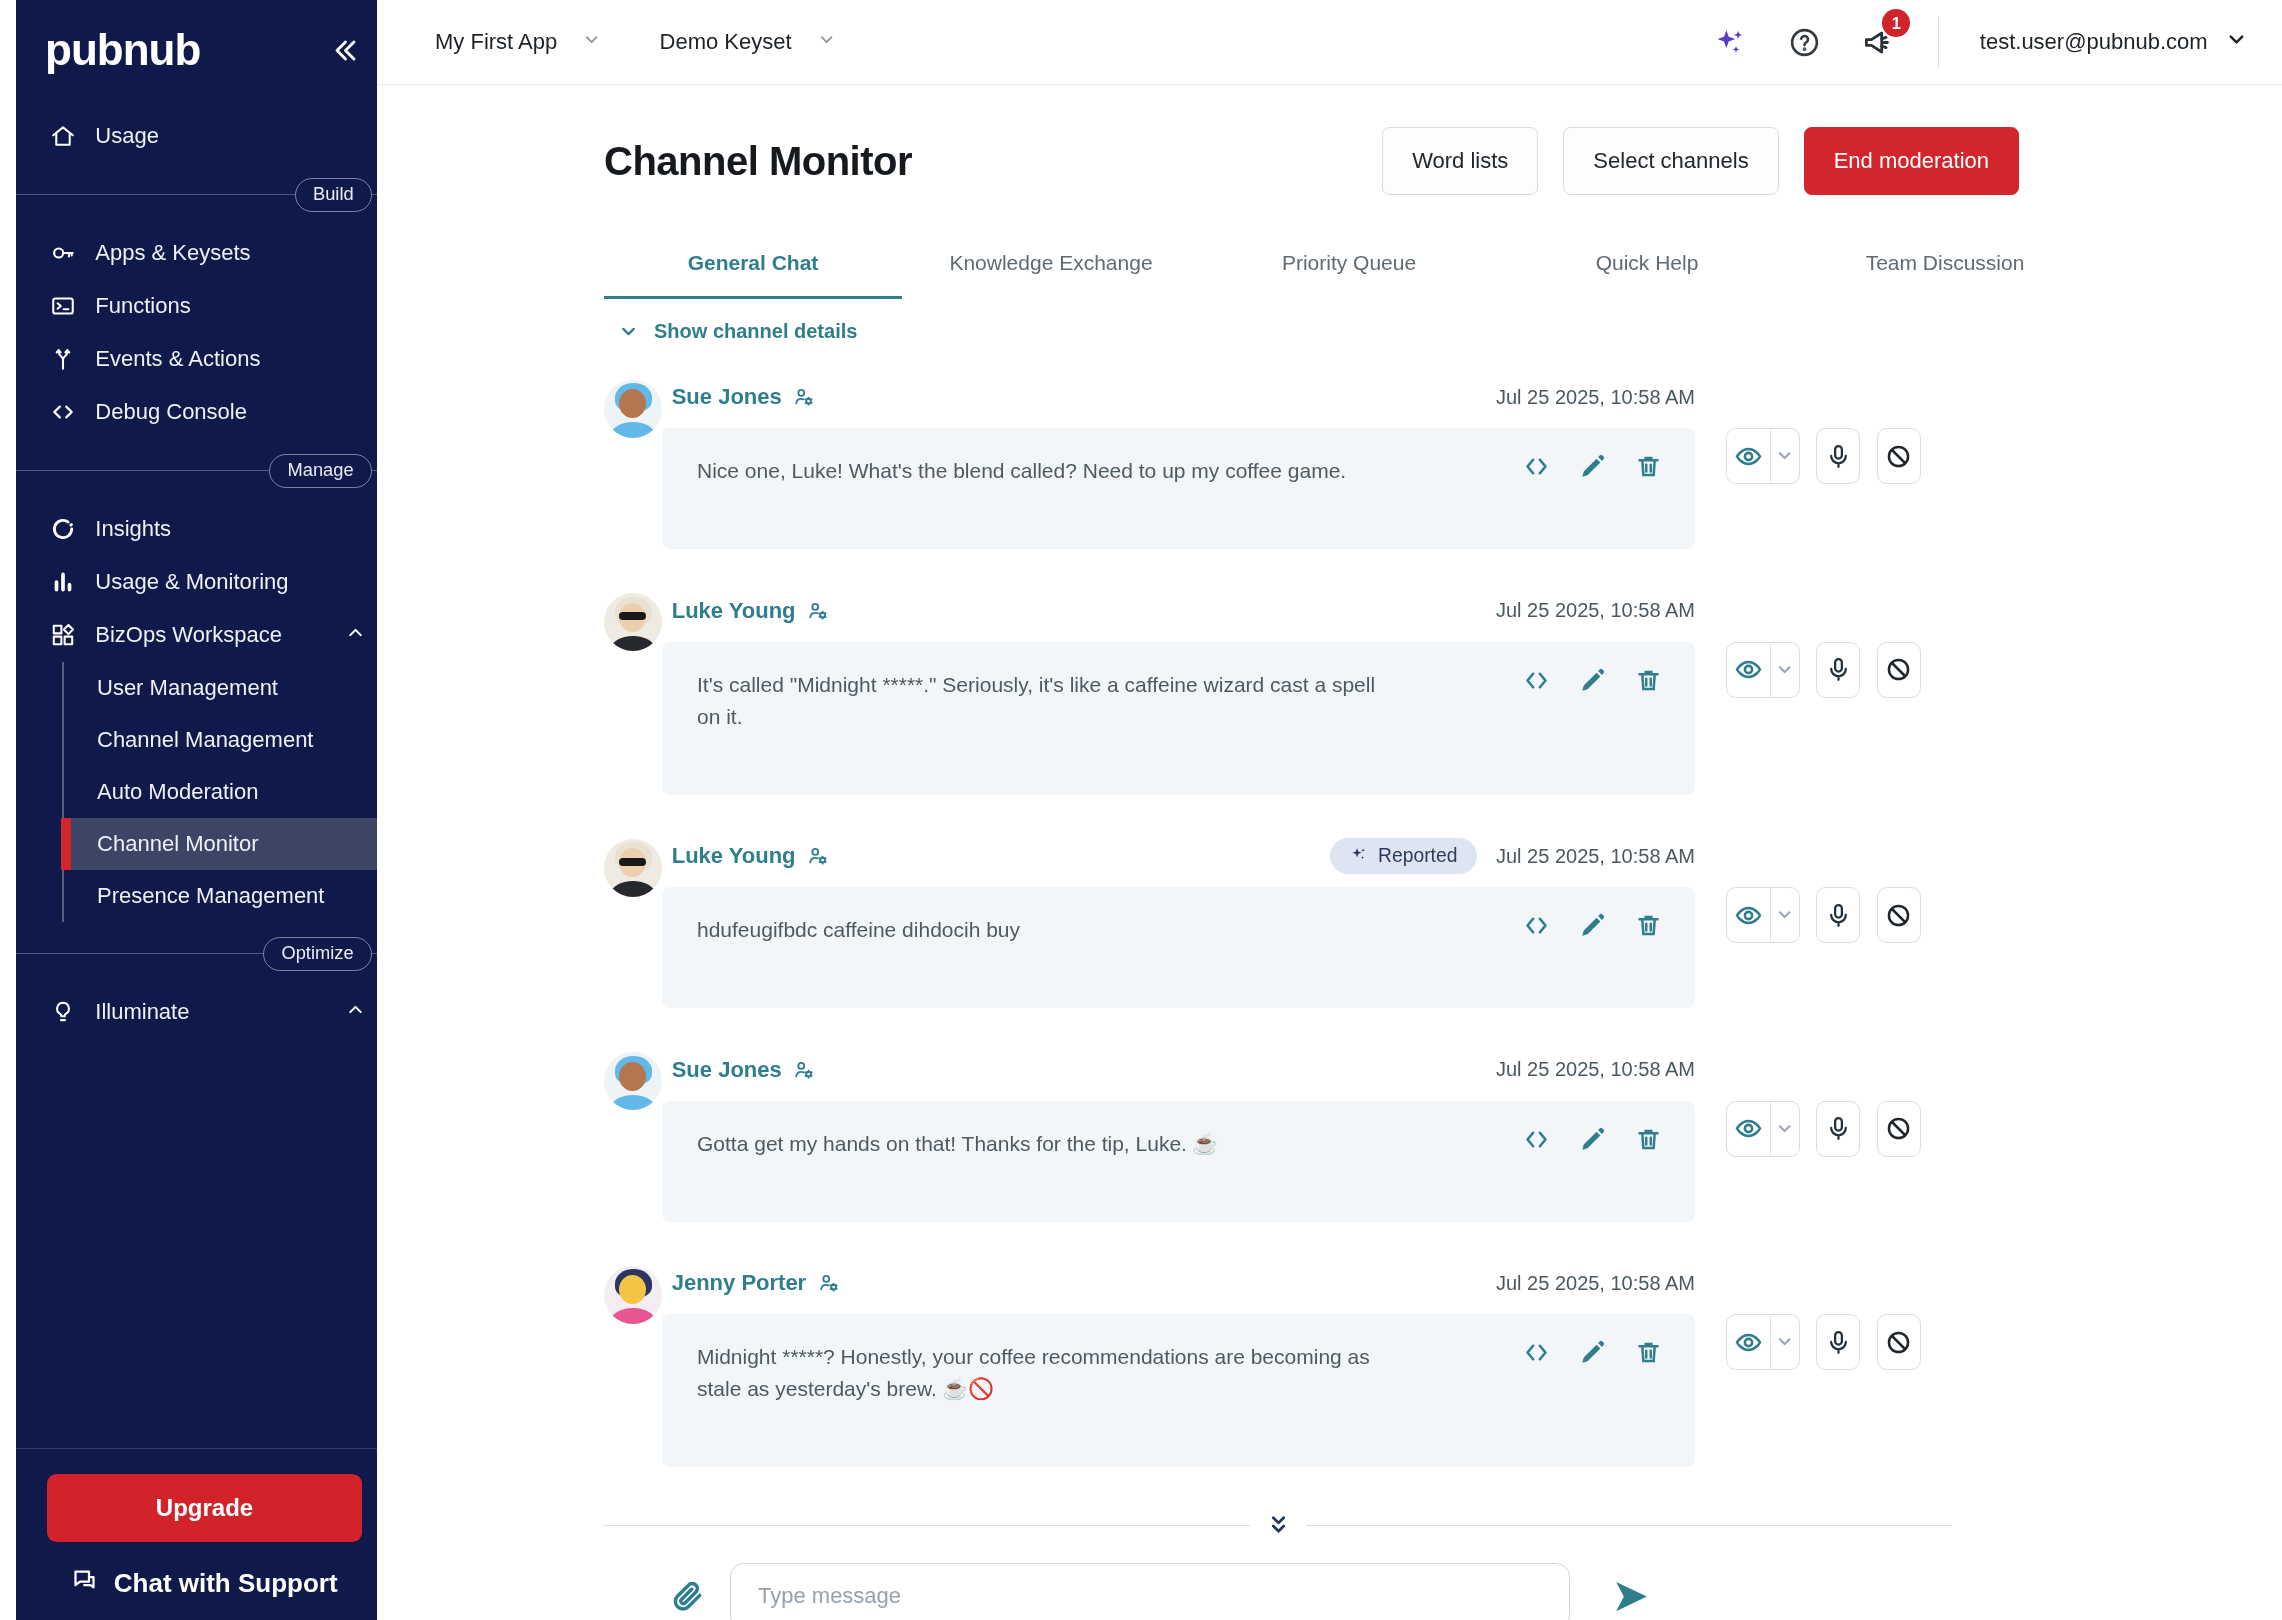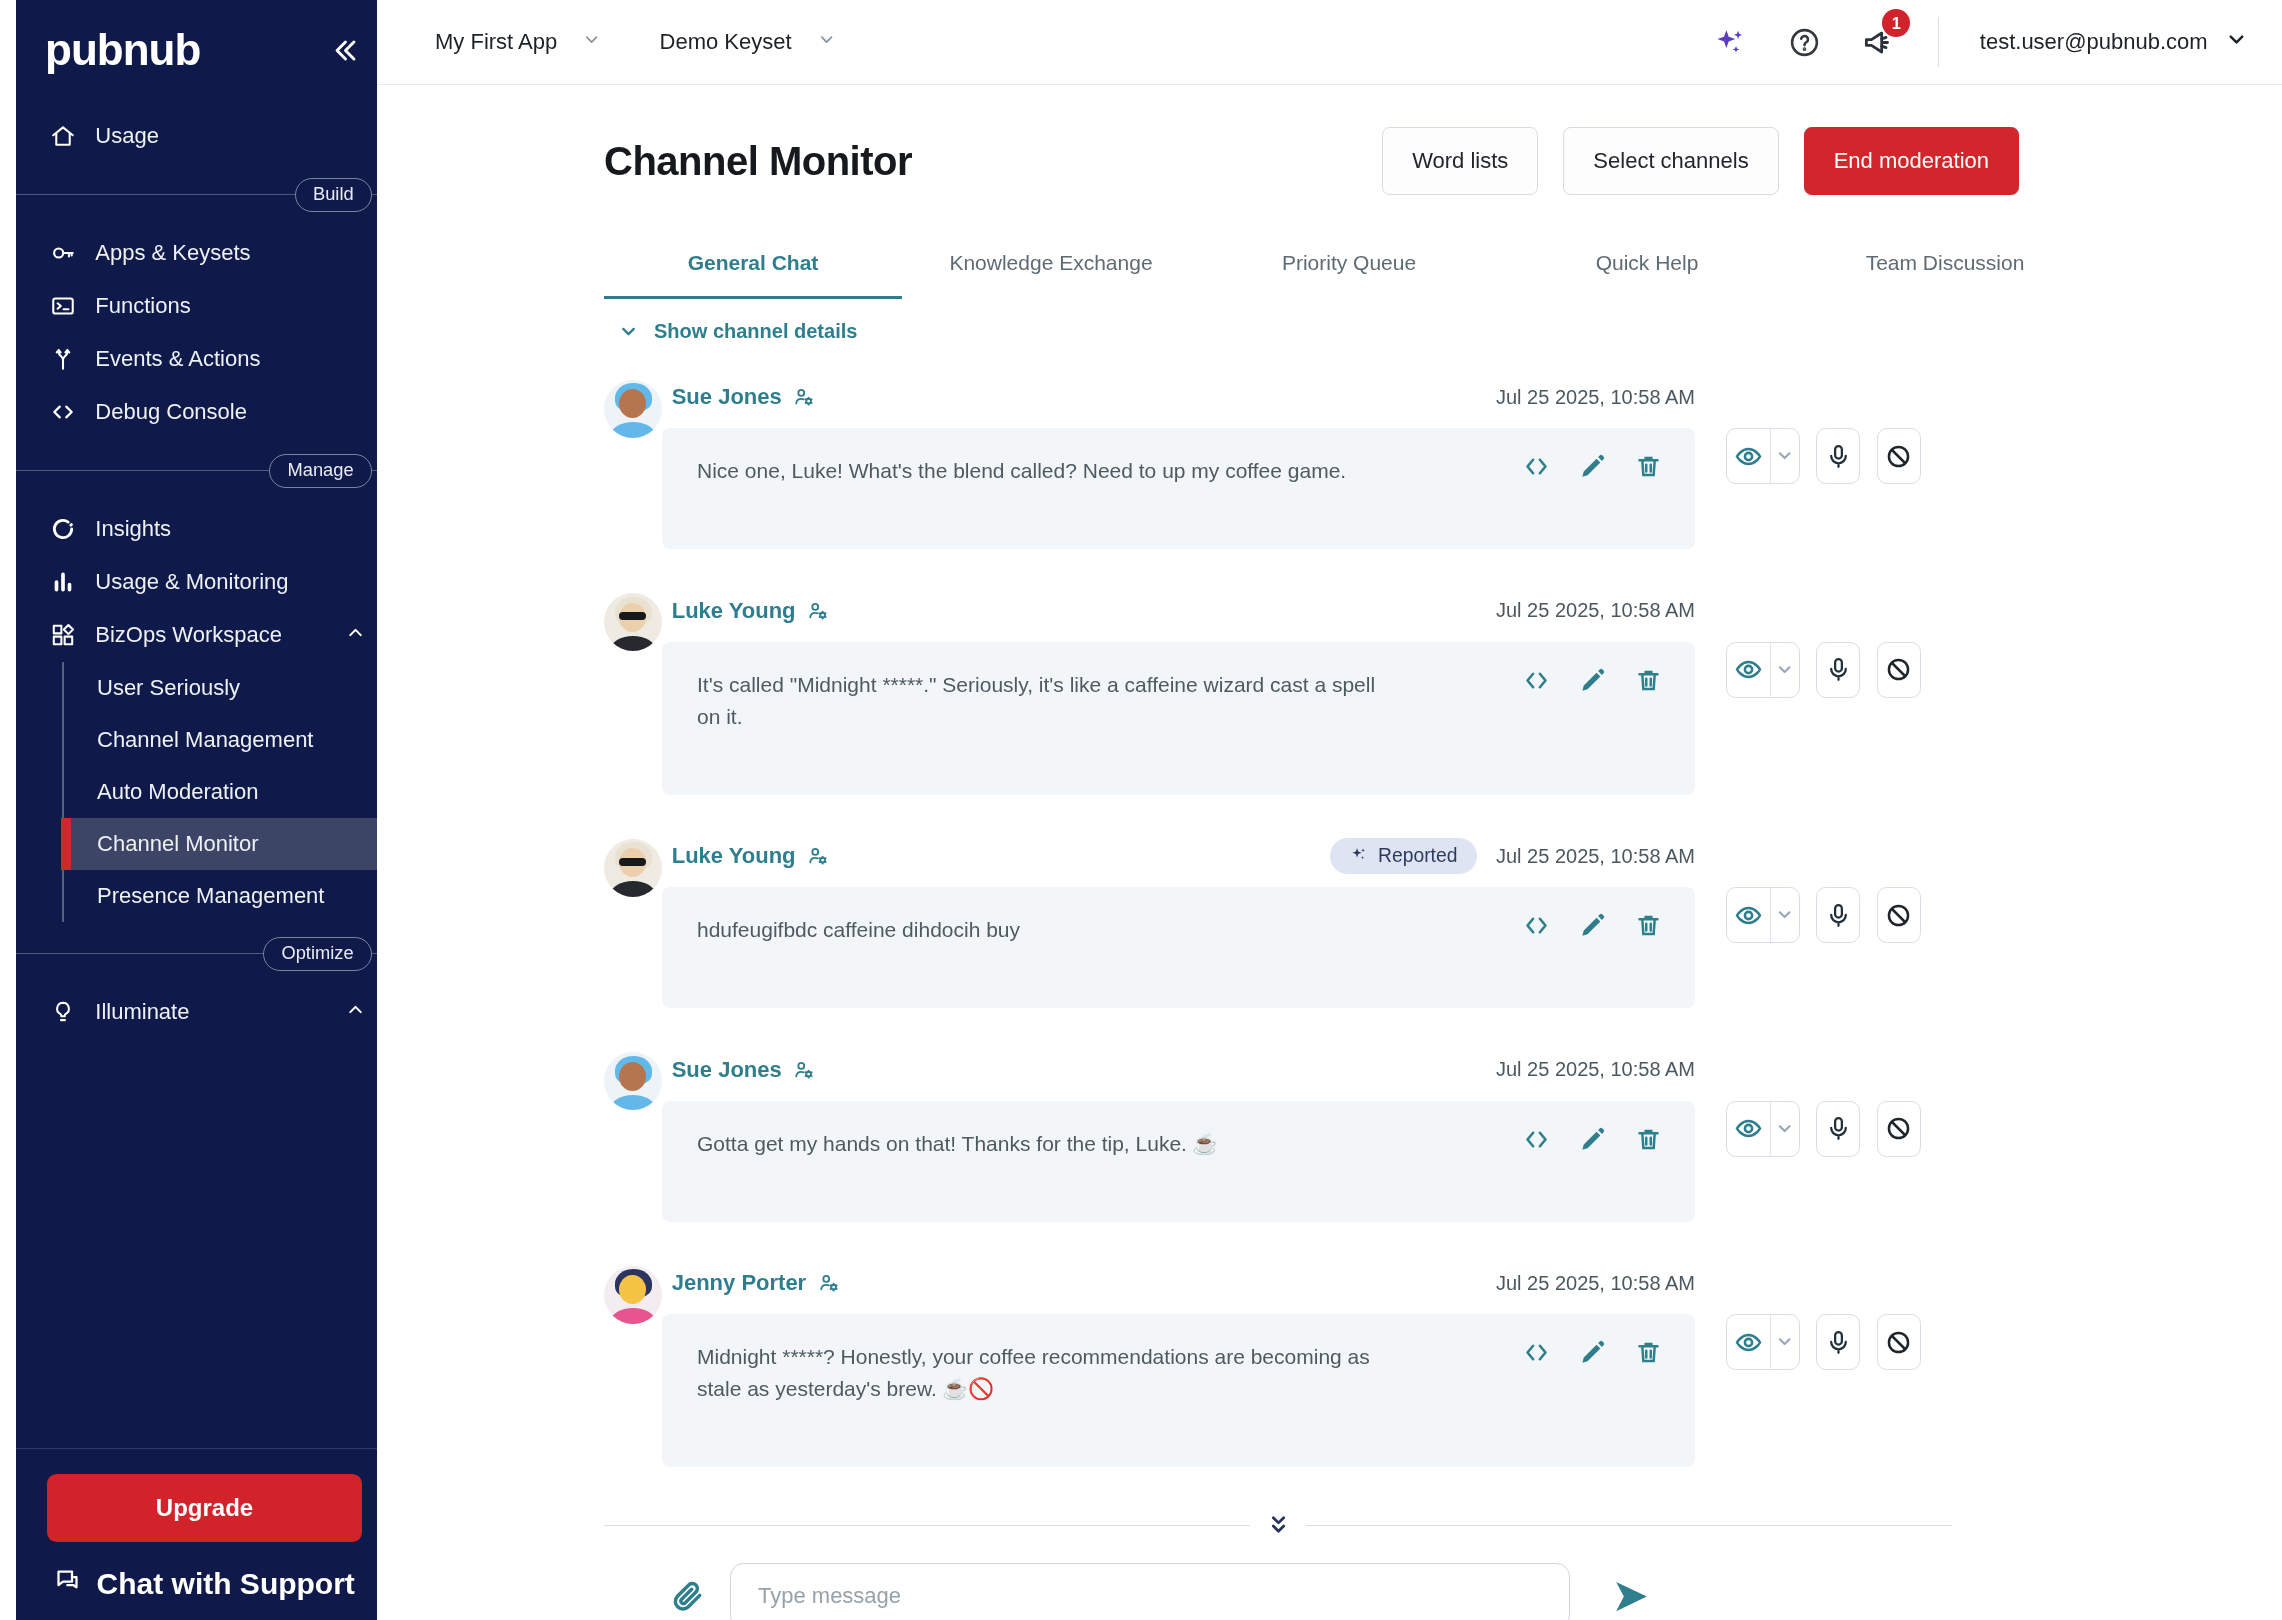--- a/index.html
+++ b/index.html
@@ -18,21 +18,21 @@
   .section-div .line { flex:1; height:1px; background:rgba(255,255,255,.28); }
   .section-div .line.end { flex:none; width:21px; }
   .section-pill { border:1.9px solid rgba(255,255,255,.45); border-radius:965px; padding:3.9px 17.4px 5.8px; font-size:18.3px; color:#e8ecf3; margin:0 0; }
   .sub-list { margin-left:46px; border-left:2.9px solid rgba(255,255,255,.30); }
   .sub-item { display:flex; align-items:center; height:52px; padding-left:33px; font-size:22px; color:#eef1f6; cursor:pointer; }
   .sub-item.selected { position:relative; margin-left:-2.9px; padding-left:36px; background:#3D4566; }
   .sub-item.selected::before { content:""; position:absolute; left:0; top:0; bottom:0; width:9.7px; background:#D2262C; }
   .side-spacer { flex:1; }
   .side-bottom { border-top:1px solid rgba(255,255,255,.14); padding:25px 31px 19.3px; }
   .upgrade-btn { width:100%; height:68px; background:#D2232B; color:#fff; font-size:24px; font-weight:700; border:none; border-radius:9.7px; cursor:pointer; font-family:inherit; }
-  .support-row { display:flex; align-items:center; justify-content:center; gap:15.4px; margin-top:25px; font-size:30px; font-weight:700; color:#fff; cursor:pointer;text-align:right; }
+  .support-row { display:flex; align-items:center; justify-content:center; gap:15.4px; margin-top:25px; font-size:26px; font-weight:700; color:#fff; cursor:pointer;text-align:right; }
 
   
   .main { position:absolute; left:377px; top:0; width:1906px; height:1620px; background:#fff; }
   .topbar { height:85px; border-bottom:1px solid #e7eaee; display:flex; align-items:center; padding:0 35px 0 58px; }
   .selector { display:flex; align-items:center; gap:25px; font-size:22px; color:#1d2226; cursor:pointer; margin-right:58px; }
   .topbar-right { margin-left:auto; display:flex; align-items:center; gap:41px; }
   .icon-btn { position:relative; display:flex; cursor:pointer; }
   .badge { position:absolute; top:-15.4px; right:-13.5px; min-width:28px; height:28px; border-radius:965px; background:#D2232B; color:#fff; font-size:16.4px; font-weight:700; display:flex; align-items:center; justify-content:center; padding:0 5.8px; }
   .vdiv { width:1px; height:50px; background:#d9dde2; }
   .user-menu { display:flex; align-items:center; gap:17.4px; font-size:22px; color:#1d2226; cursor:pointer; }
@@ -186,21 +186,21 @@
       </span>
       <span class="grow">BizOps Workspace</span>
       <span>
         <svg width="21" height="21" viewBox="0 0 24 24" fill="none" stroke="#fff" stroke-width="2.4" stroke-linecap="round" stroke-linejoin="round">
             <path d="M6 15l6-6 6 6"></path>
           </svg>
       </span>
     </div>
     <div class="sub-list">
       <div class="sub-item">
-          <span>User Seriously</span>
+          <span>User Management</span>
         </div>
       <div class="sub-item">
           <span>Channel Management</span>
         </div>
       <div class="sub-item">
           <span>Auto Moderation</span>
         </div>
       <div class="sub-item selected">
           <span>Channel Monitor</span>
         </div>

